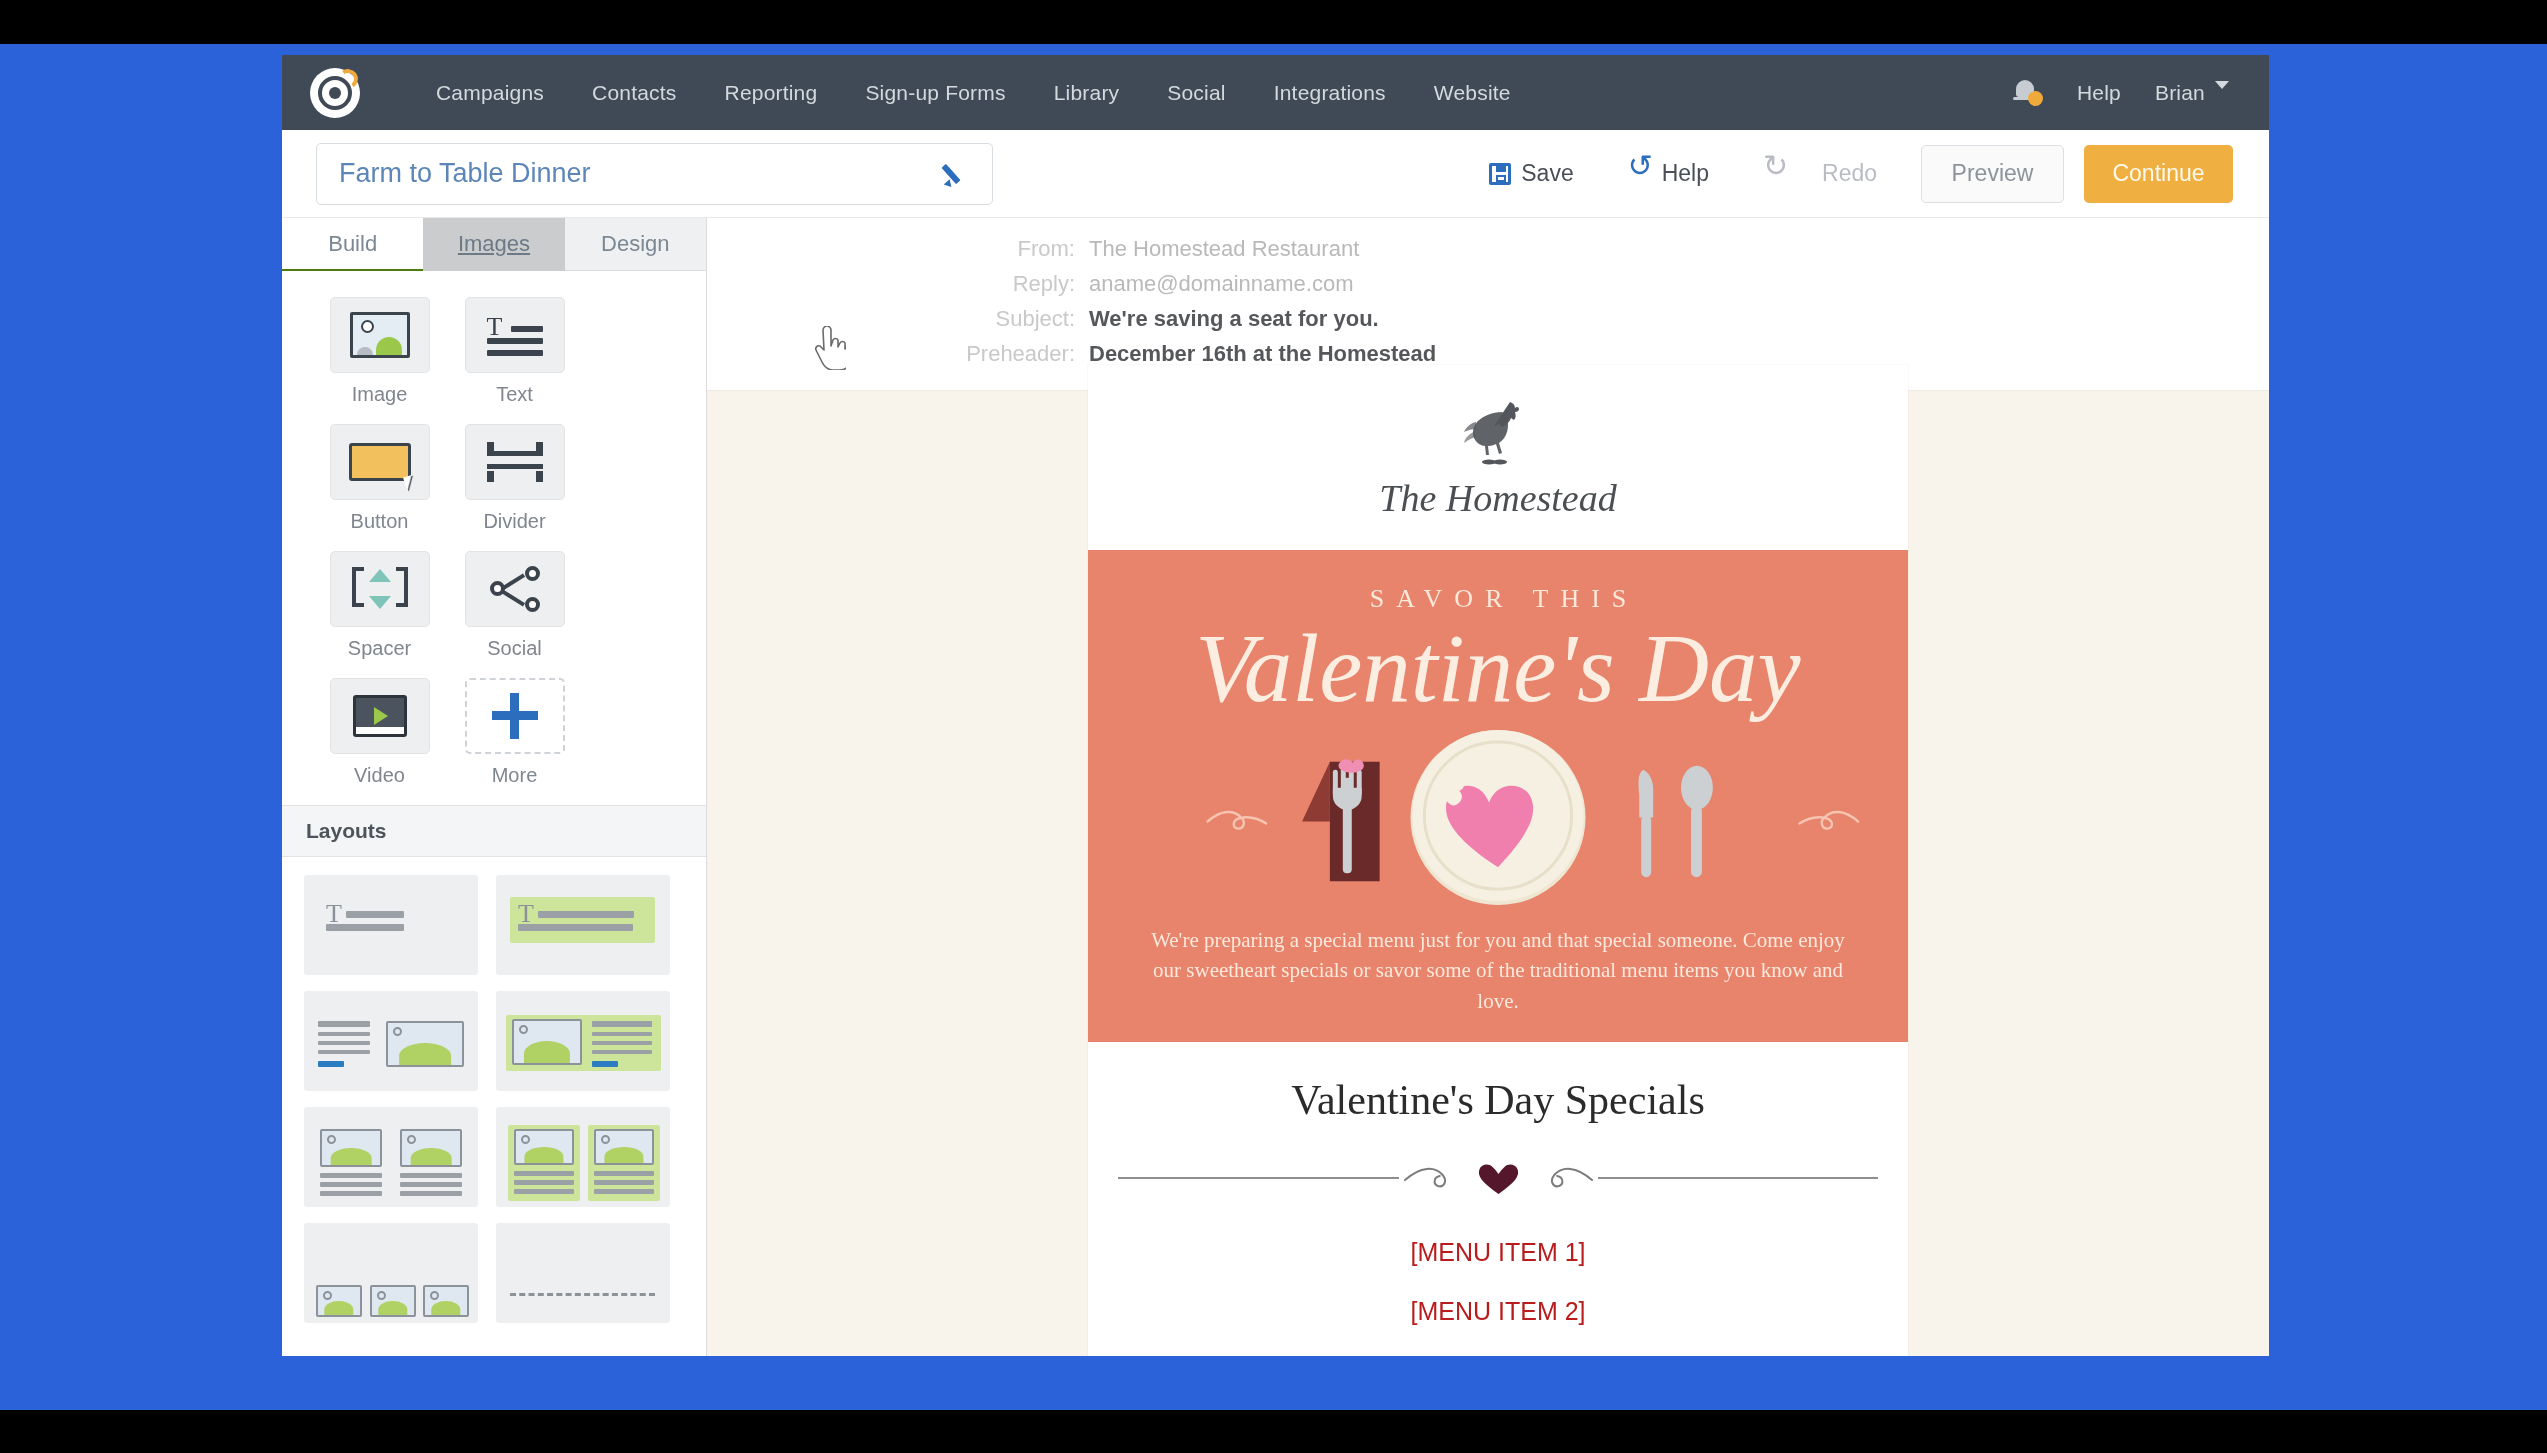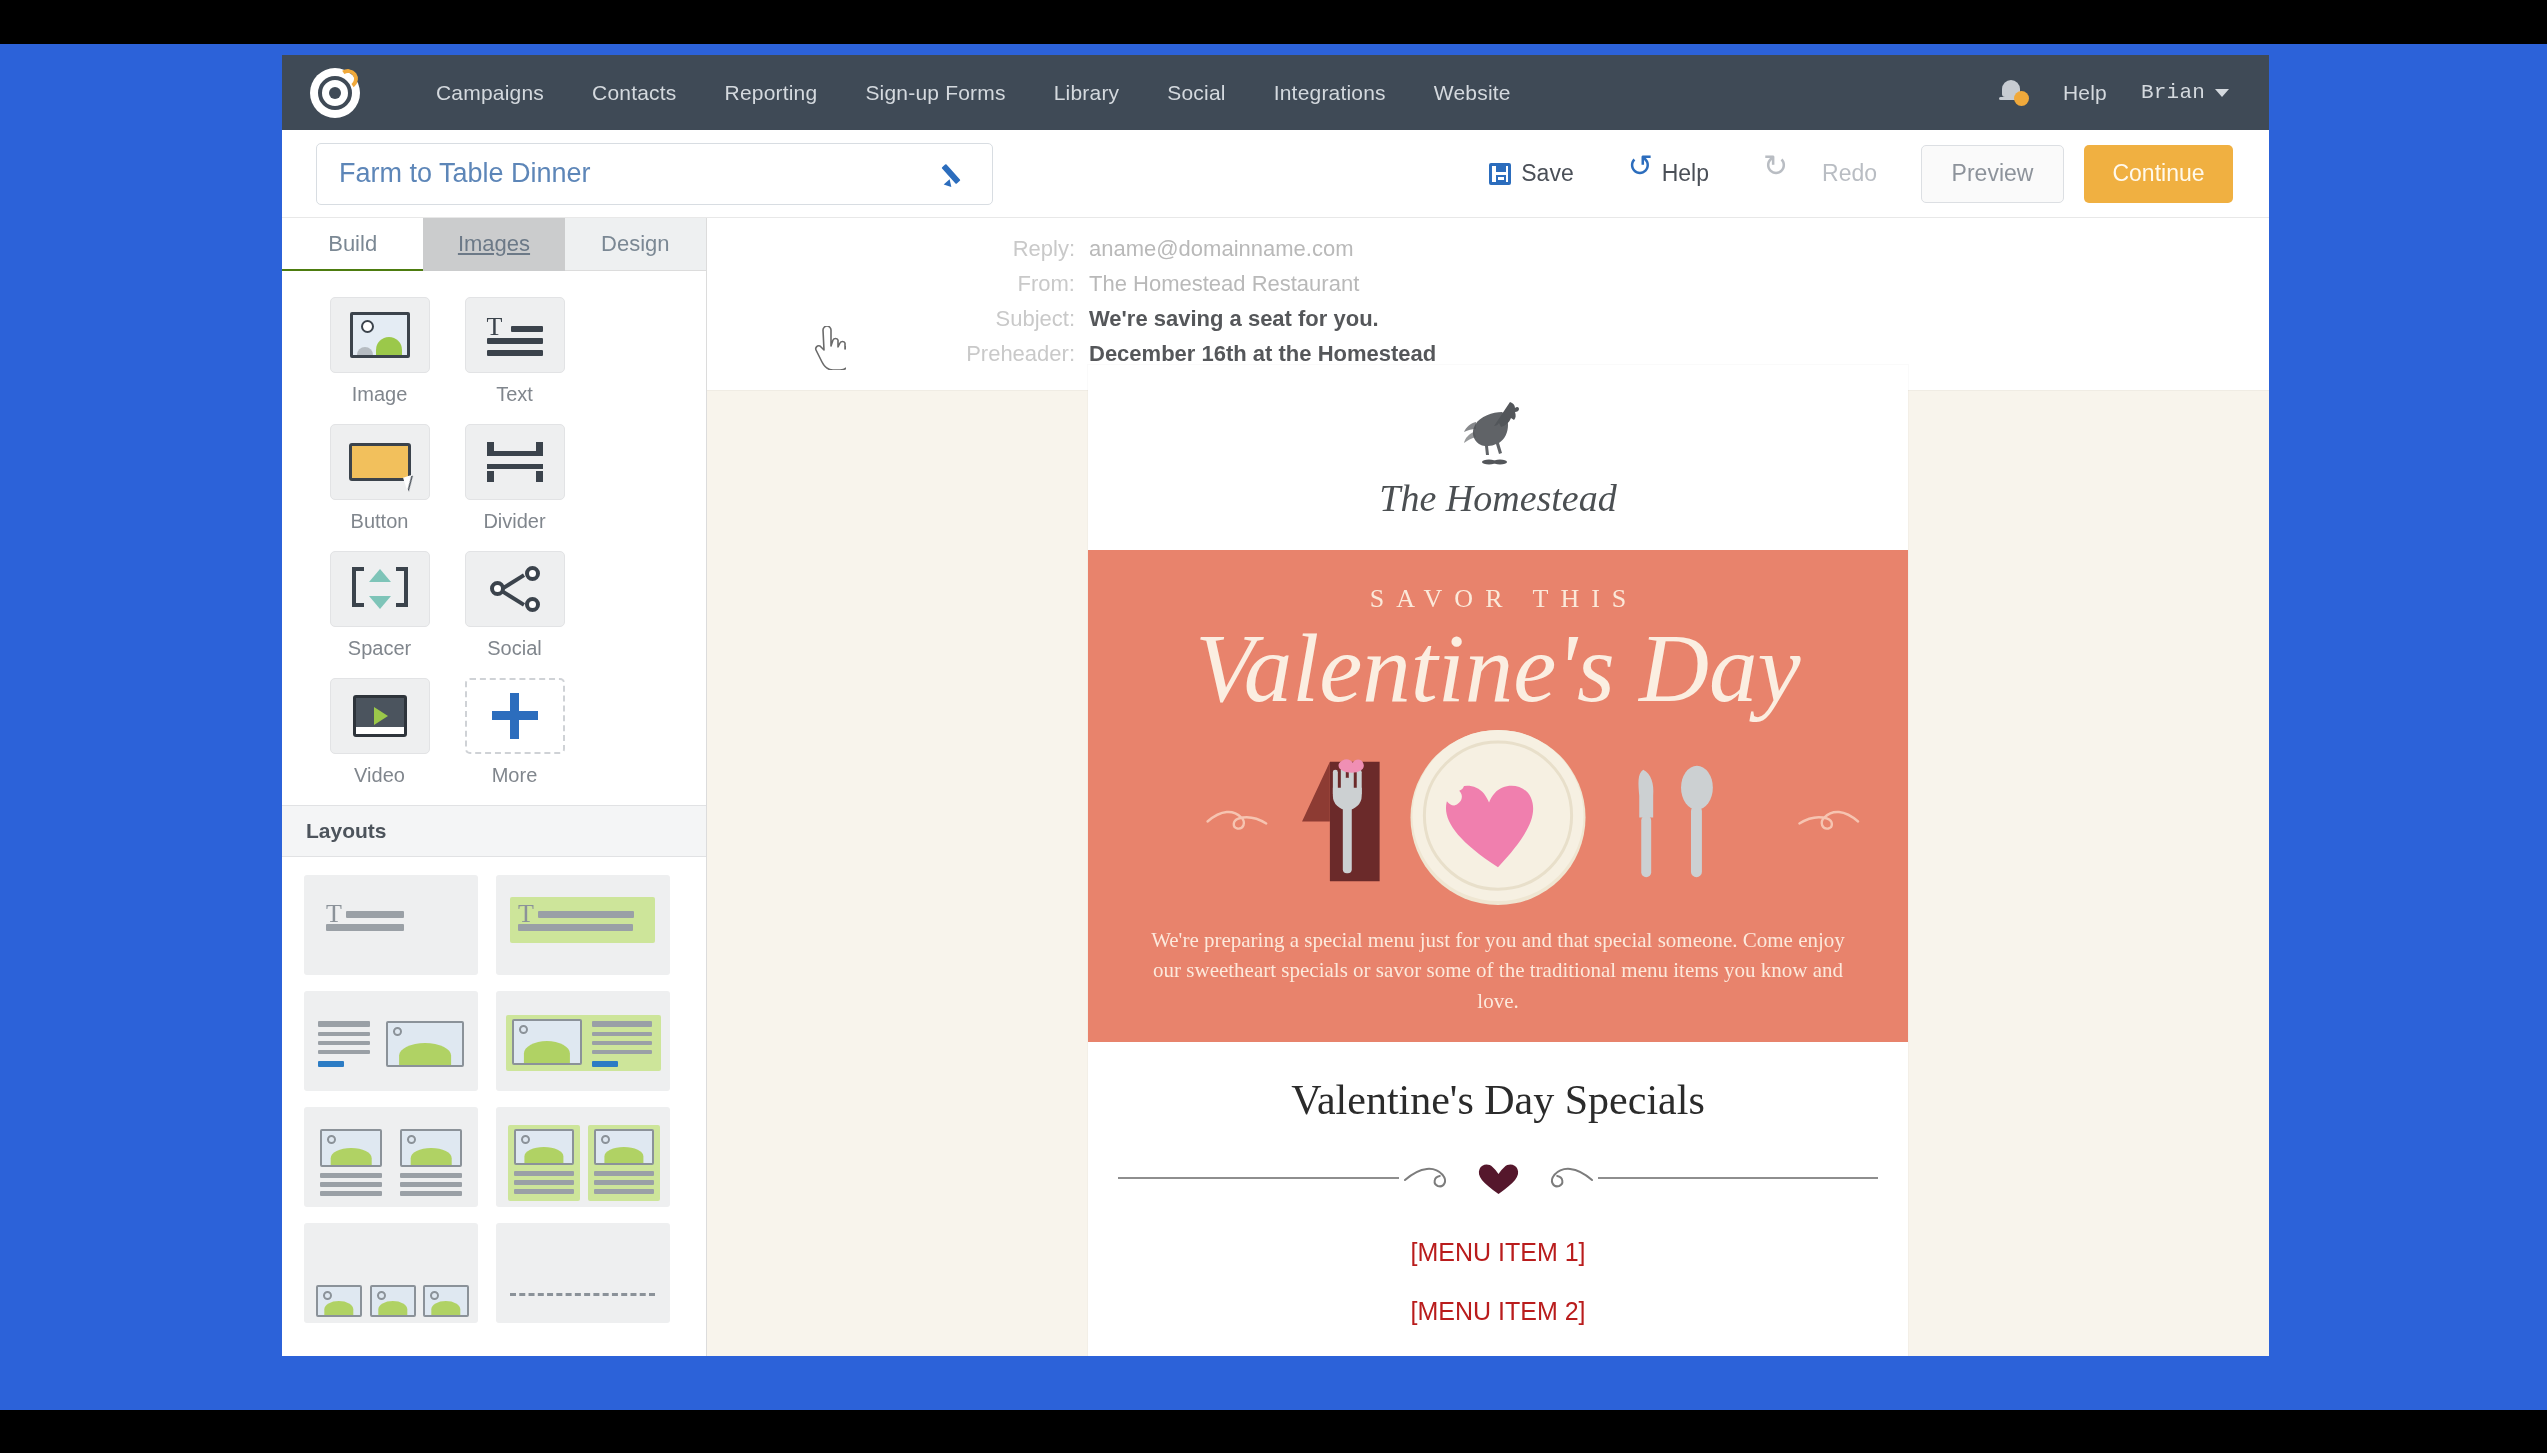--- a/index.html
+++ b/index.html
@@ -111,21 +111,21 @@
     background: #f0a93b;
   }
   .nav-right .nav-link { padding: 0; font-size: 21px; color: #d4d9de; }
   .caret {
     width: 0; height: 0;
     border-left: 7px solid transparent;
     border-right: 7px solid transparent;
     border-top: 8px solid #d4d9de;
     margin-left: 10px;
   }
-  .user-wrap { display: flex; align-items: center; cursor: pointer; font-family: Liberation Mono, monospace; }
+  .user-wrap { display: flex; cursor: pointer; }
 
   
   .toolbar {
     position: relative;
     height: 88px;
     background: #fff;
     display: flex;
     align-items: center;
     padding: 0 36px 0 34px;
     box-sizing: border-box;
@@ -721,26 +721,26 @@
           <div class="lay">
             <span class="dashline" style="left:14px;top:70px;width:145px;"></span>
           </div>
         </div>
       </div>
 
       <div class="canvas-area">
 
         <div class="mail-head">
           <div class="mh-row">
+            <div class="mh-label">From:</div>
+            <div class="mh-val">The Homestead Restaurant</div>
+          </div>
+          <div class="mh-row">
             <div class="mh-label">Reply:</div>
             <div class="mh-val">aname@domainname.com</div>
-          </div>
-          <div class="mh-row">
-            <div class="mh-label">From:</div>
-            <div class="mh-val">The Homestead Restaurant</div>
           </div>
           <div class="mh-row">
             <div class="mh-label">Subject:</div>
             <div class="mh-val strong">We're saving a seat for you.</div>
           </div>
           <div class="mh-row">
             <div class="mh-label">Preheader:</div>
             <div class="mh-val strong">December 16th at the Homestead</div>
           </div>
         </div>

